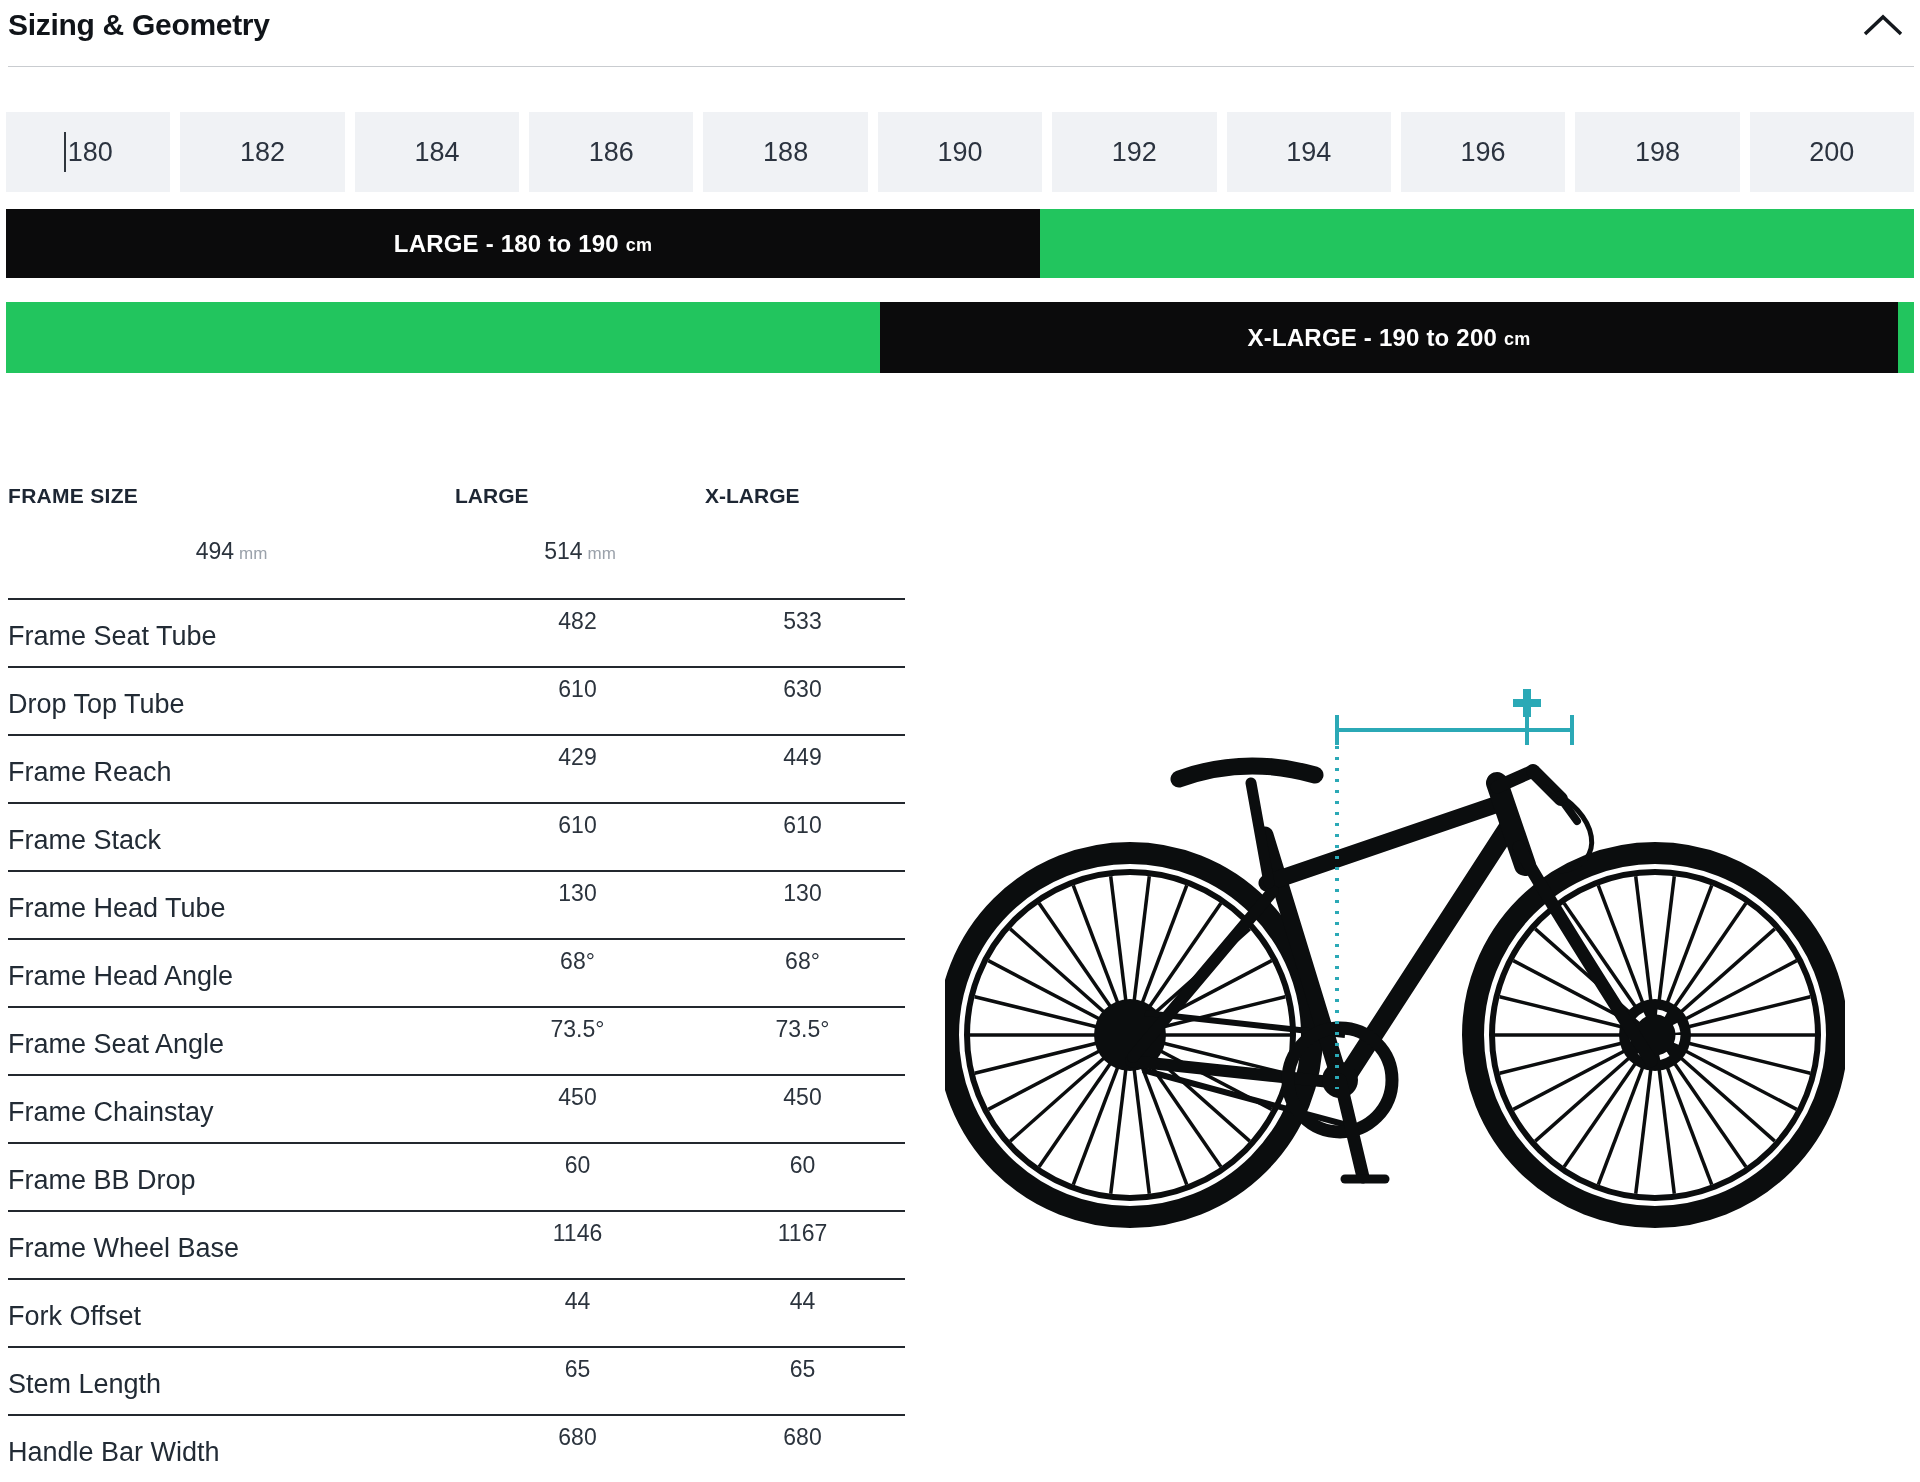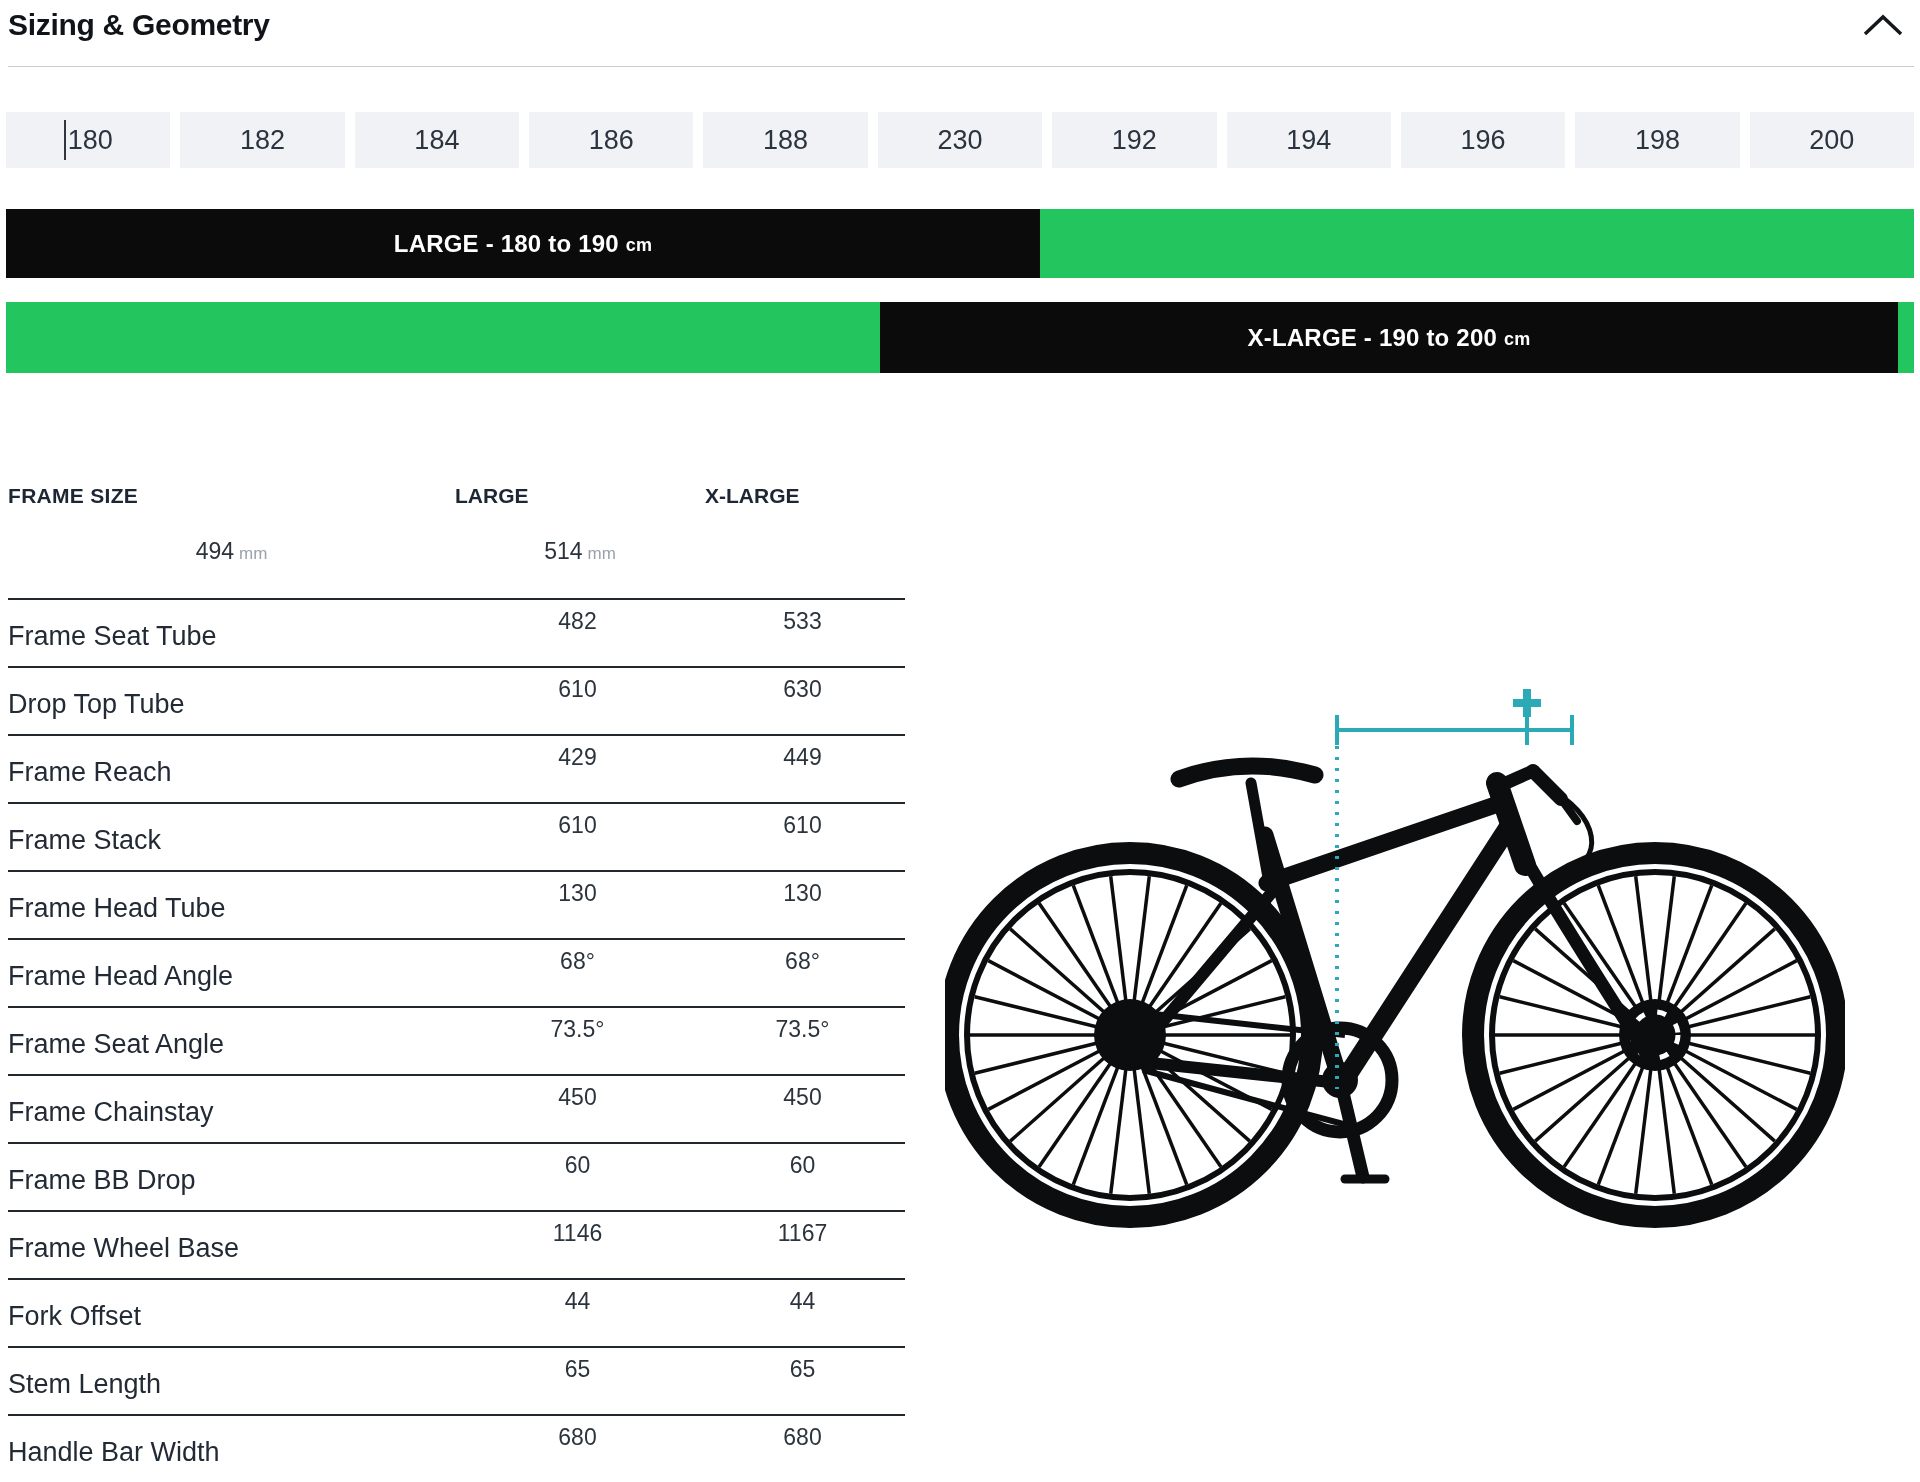--- a/index.html
+++ b/index.html
@@ -13,22 +13,22 @@
     color:#101419;letter-spacing:-.3px;
   }
   .chevron-btn{
     position:absolute;right:14px;top:10px;width:46px;height:32px;background:none;border:none;cursor:pointer;padding:0;
   }
   .title-divider{
     position:absolute;left:8px;right:6px;top:66px;height:1px;background:#c9ccd0;
   }
   
   .ruler{
-    position:absolute;left:6px;right:6px;top:112px;height:56px;
-    display:flex;gap:10px;
+    position:absolute;left:6px;right:6px;top:112px;height:80px;
+    display:flex;gap:10px;justify-content:center;
   }
   .ruler-cell{
     flex:1;background:#f0f2f5;display:flex;align-items:center;justify-content:center;
     font-size:27px;color:#2b333f;cursor:pointer;
   }
   .caret{display:inline-block;width:2px;height:40px;background:#30363d;margin-right:2px;}
   
   .bar-row{position:absolute;left:6px;right:6px;height:69px;background:#22c55e;}
   #bar-row-large{top:209px;}
   #bar-row-xlarge{top:302px;height:71px;}
@@ -79,21 +79,21 @@
       <div class="ruler-cell">
         <span class="num">184</span>
       </div>
       <div class="ruler-cell">
         <span class="num">186</span>
       </div>
       <div class="ruler-cell">
         <span class="num">188</span>
       </div>
       <div class="ruler-cell">
-        <span class="num">230</span>
+        <span class="num">190</span>
       </div>
       <div class="ruler-cell">
         <span class="num">192</span>
       </div>
       <div class="ruler-cell">
         <span class="num">194</span>
       </div>
       <div class="ruler-cell">
         <span class="num">196</span>
       </div>

